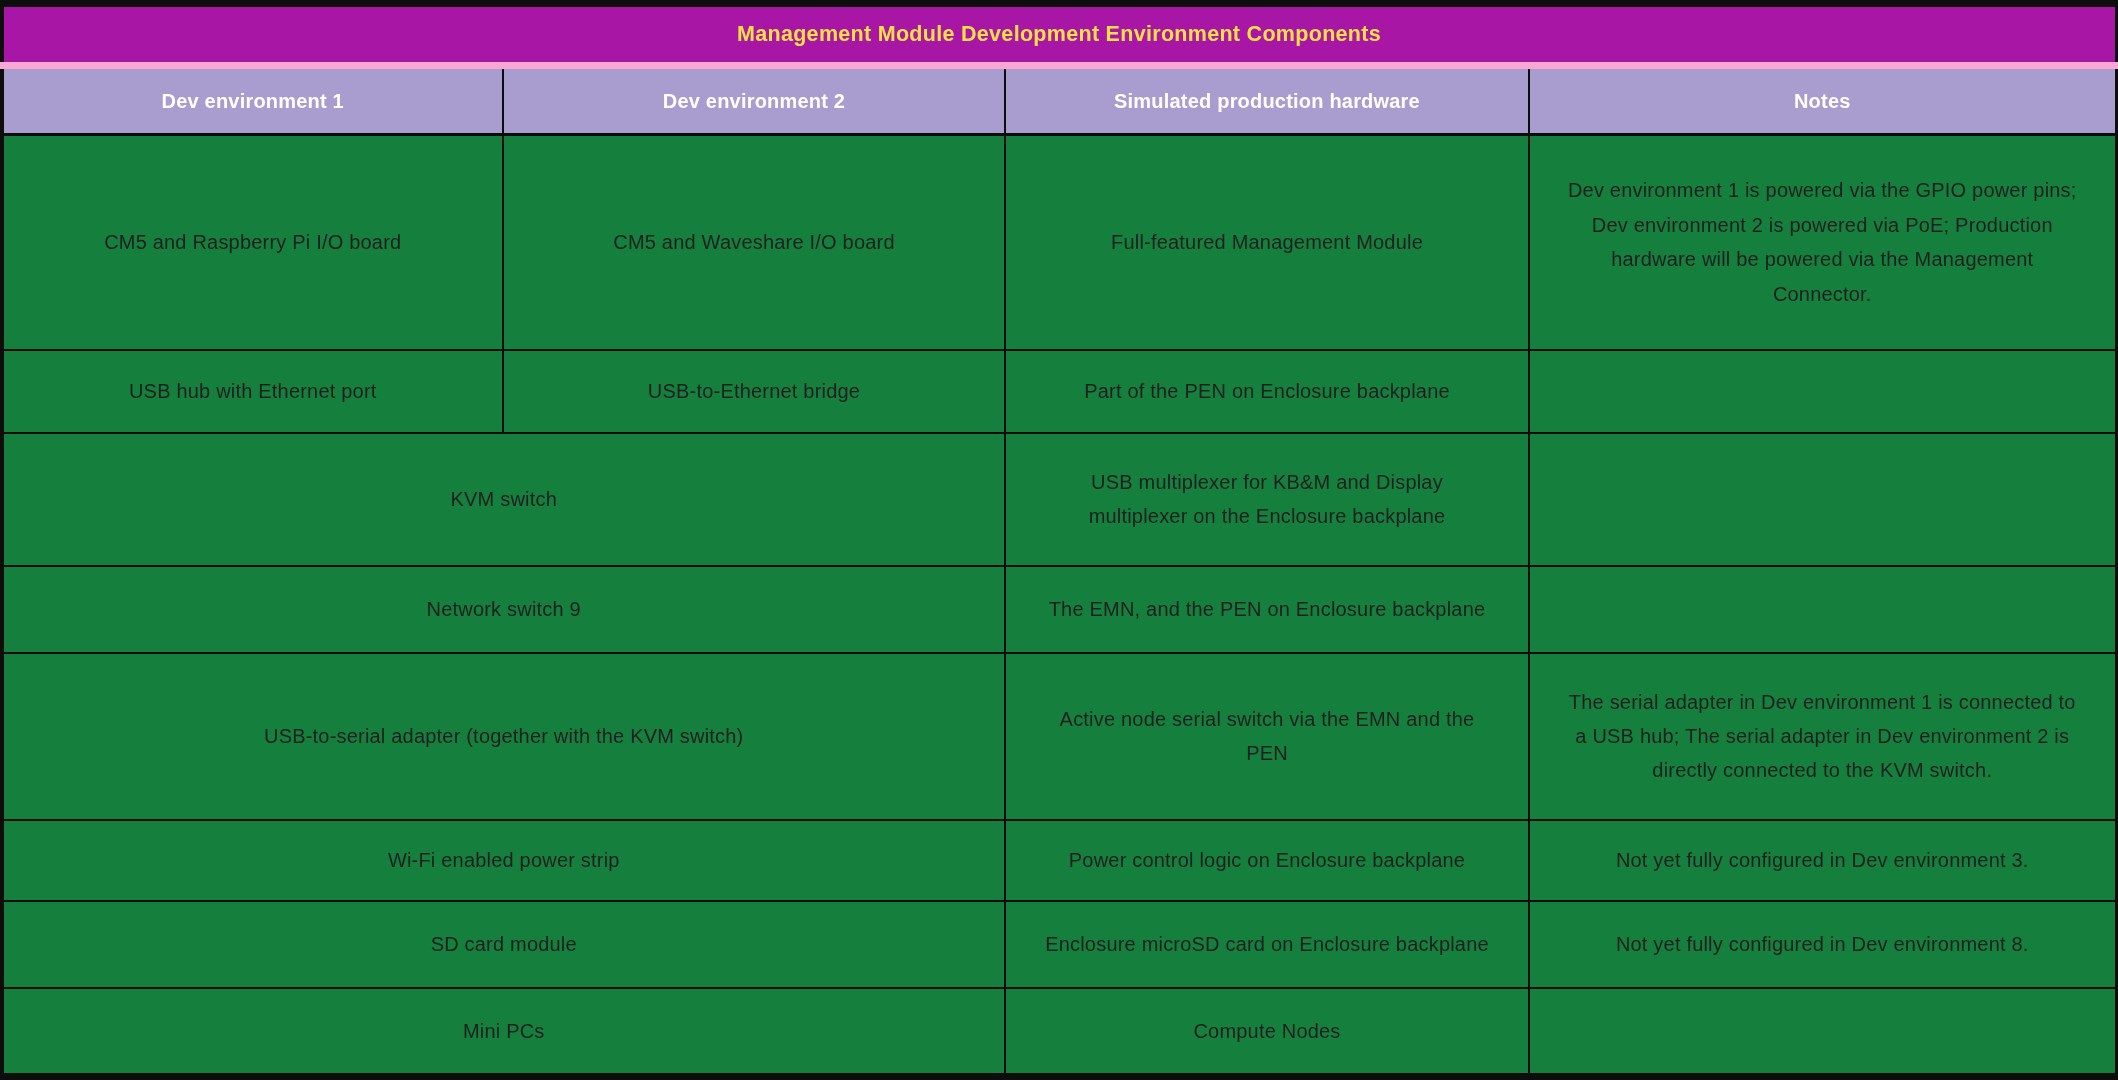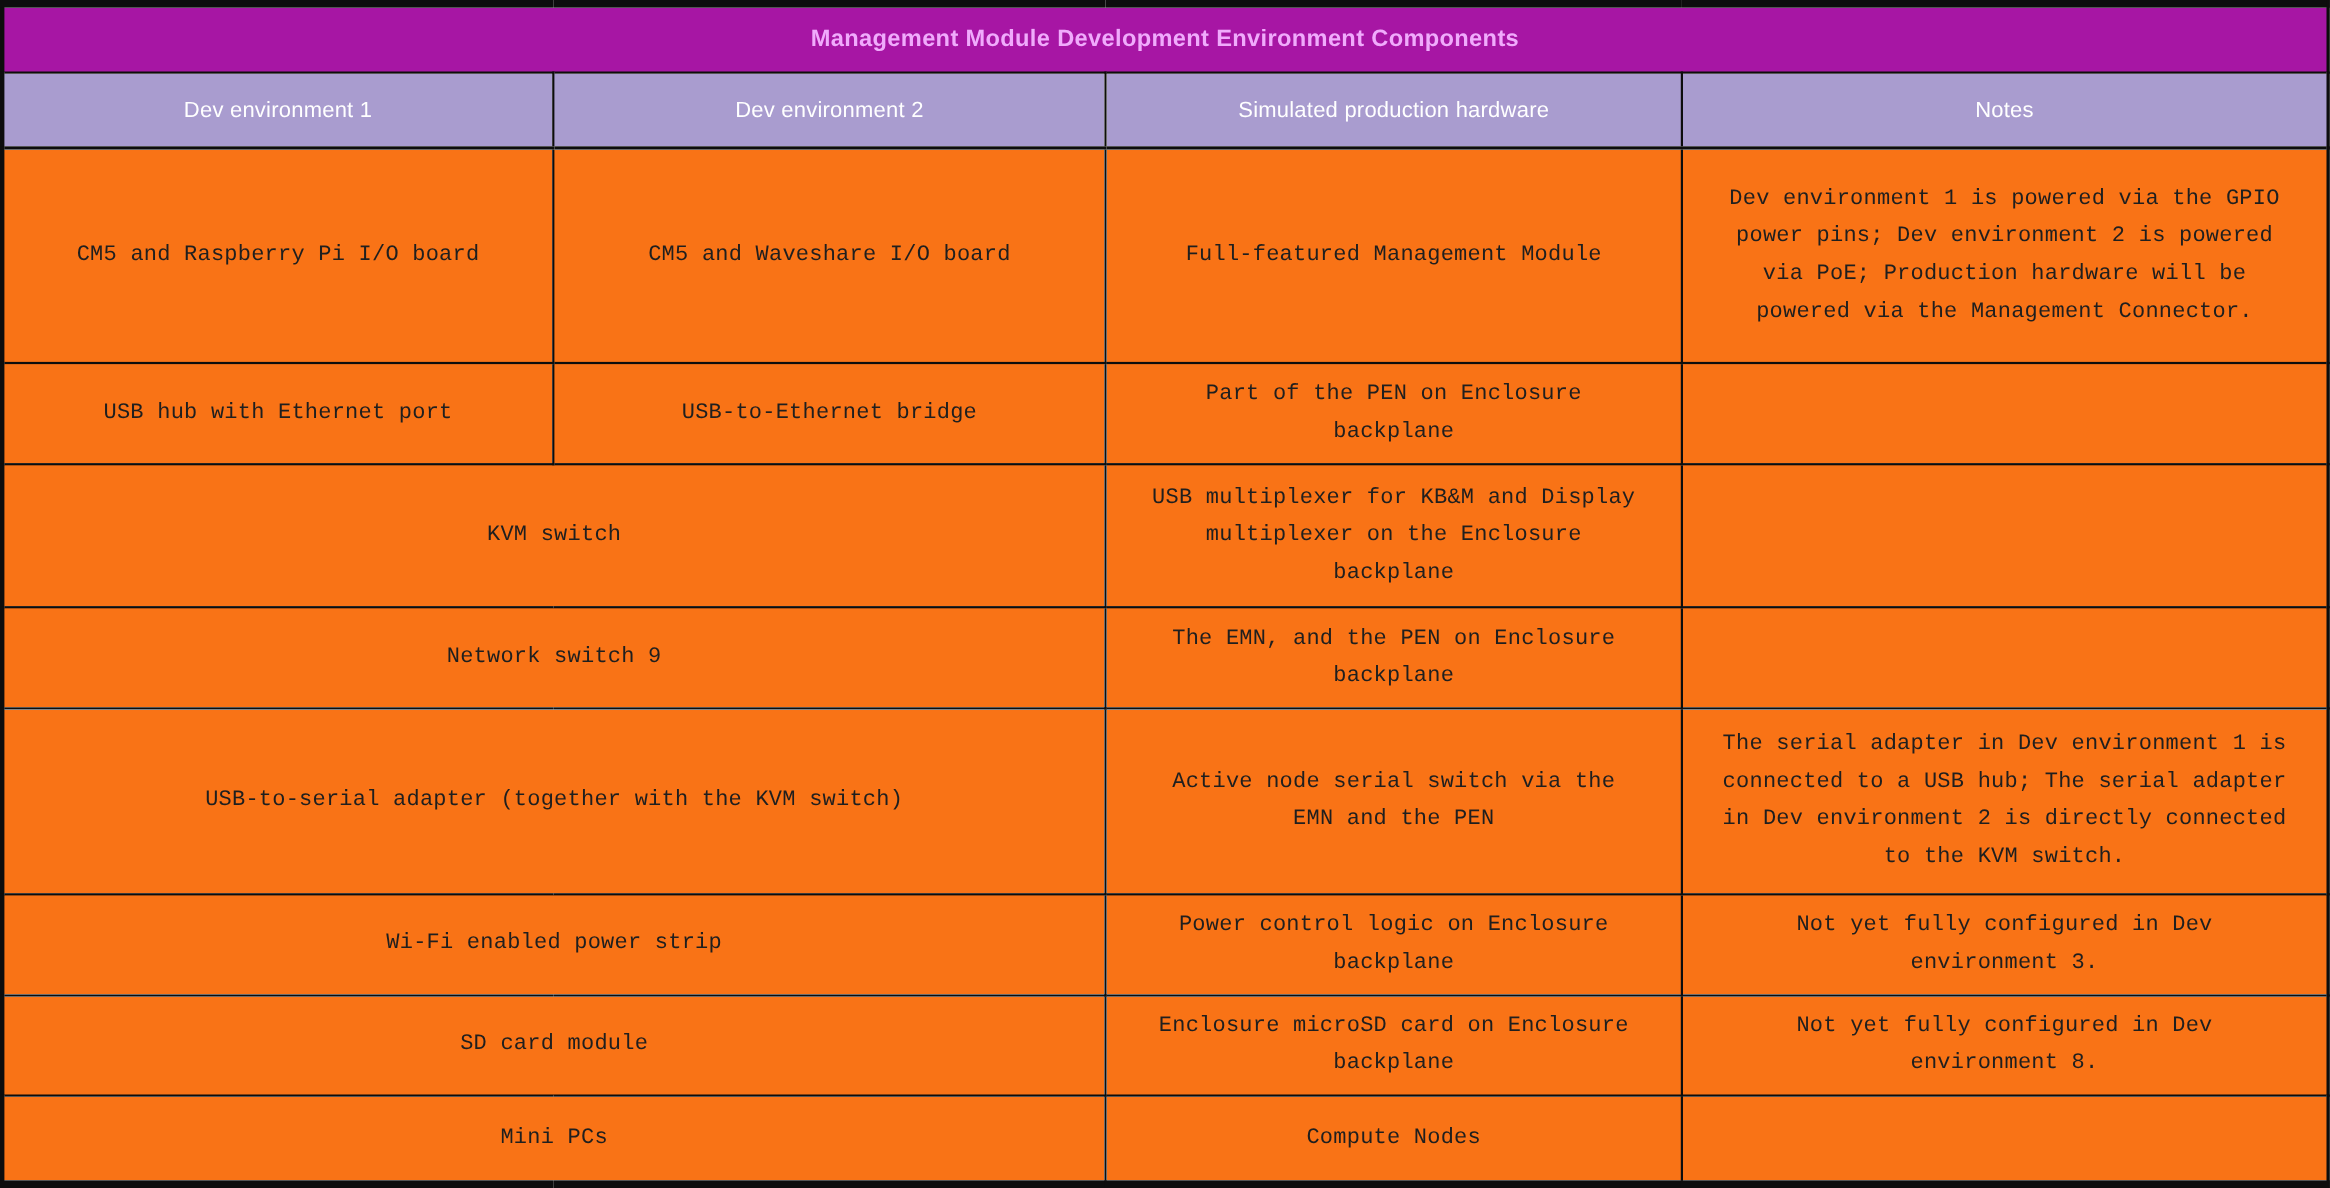--- a/index.html
+++ b/index.html
@@ -32,34 +32,34 @@
     vertical-align: middle;
     font-size: 20px;
     color: #1f1f1f;
     padding: 6px 36px;
     line-height: 1.72;
     letter-spacing: 0.2px;
     overflow: hidden;
   }
   tr.title-row th {
     background: #a716a4;
-    color: #f0abfc;
+    color: #fde047;
     font-weight: bold;
     font-size: 21.5px;
-    border-bottom: 1px solid #f9a8d4;
+    border-bottom: 7px solid #f9a8d4;
     letter-spacing: 0.3px;
   }
   tr.header-row th {
     background: #a99ccf;
     color: #ffffff;
-    font-weight: normal;
+    font-weight: bold;
     font-size: 20px;
     border-bottom: 3px solid #0d0d0d;
   }
-  tbody td { background: #f97316; font-family: Liberation Mono, monospace; }
+  tbody td { background: #15803d; }
 </style>
 </head>
 <body>
 
 <div class="page">
   <table class="components">
     <colgroup>
       <col style="width:503px">
       <col style="width:502px">
       <col style="width:524px">

